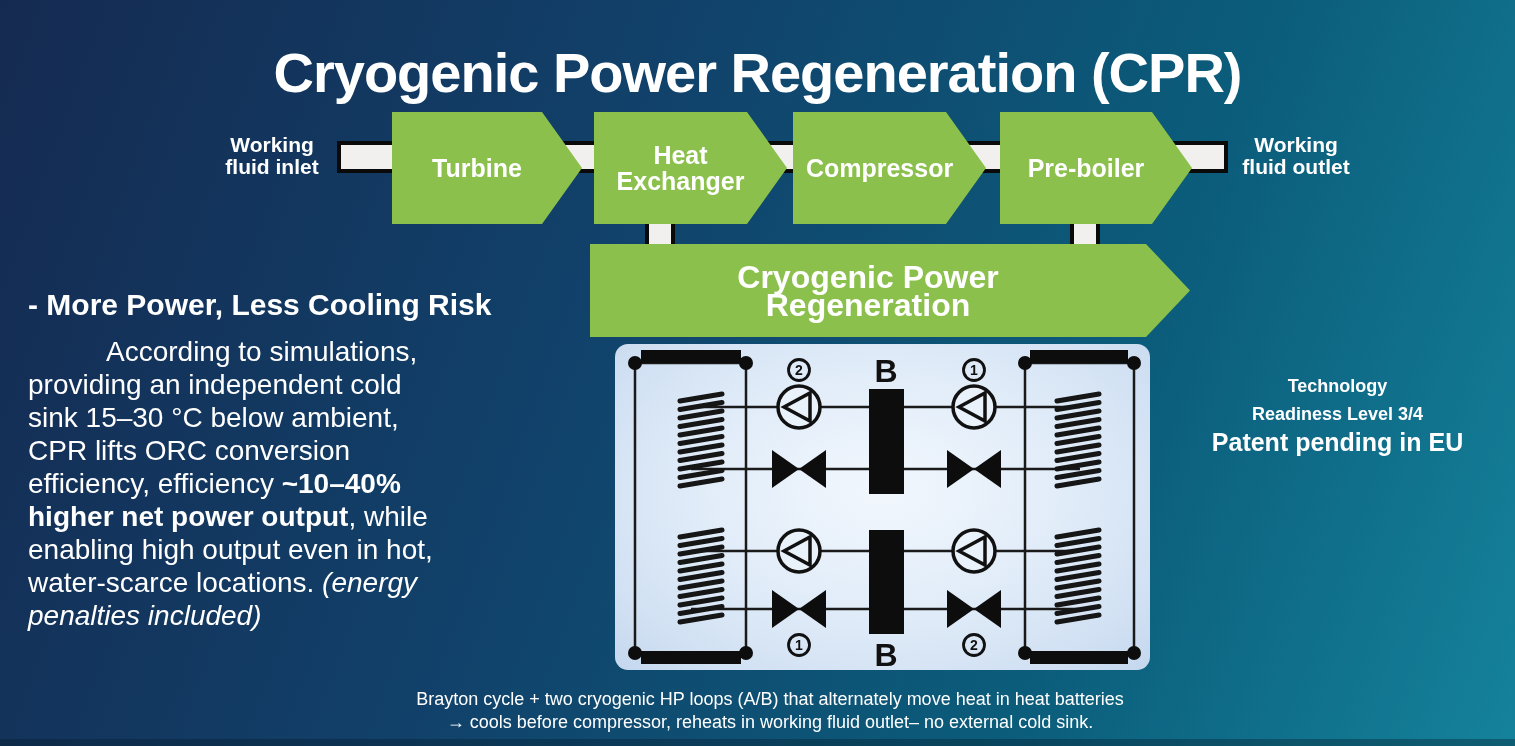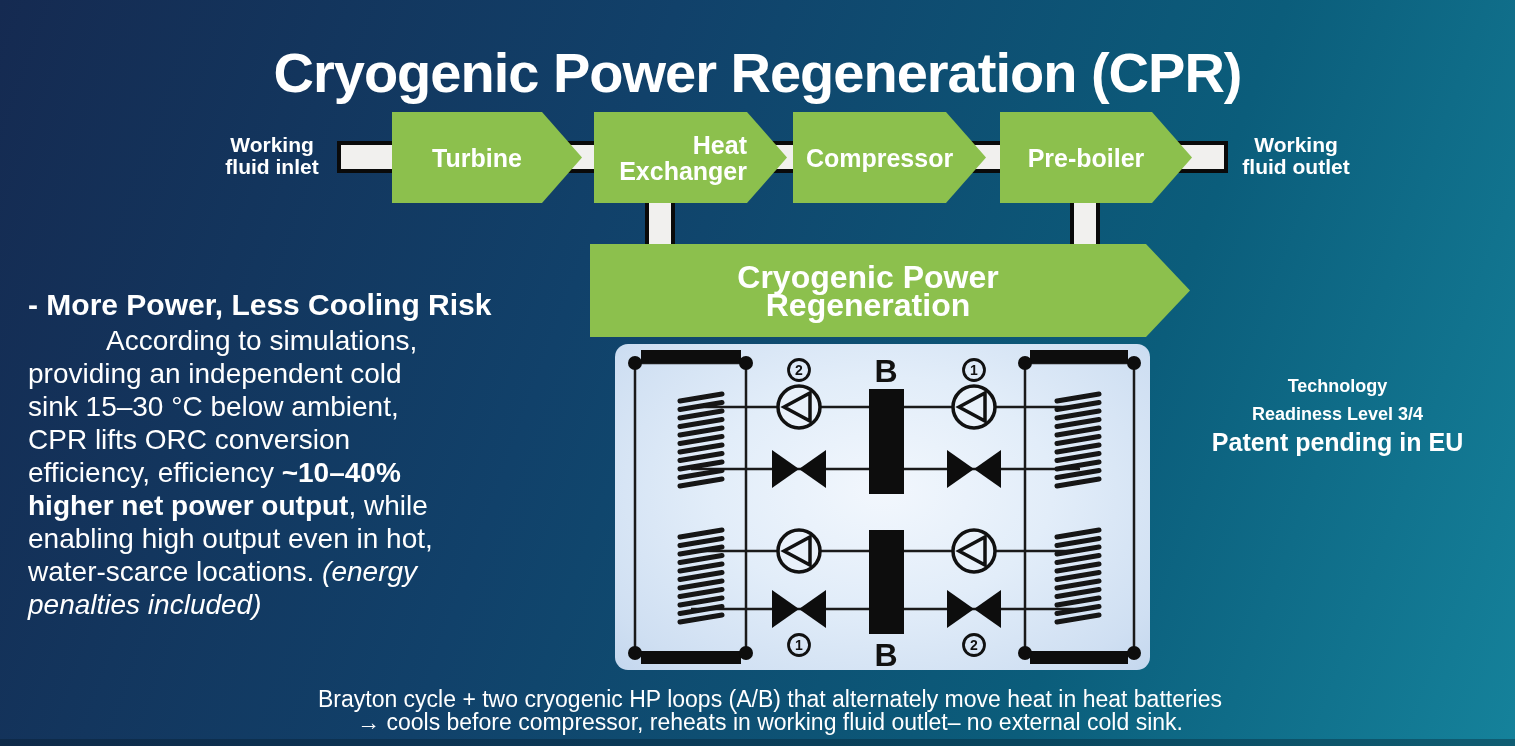--- a/index.html
+++ b/index.html
@@ -23,25 +23,25 @@
   }
   .pipe-v{
     position:absolute;top:192px;width:30px;height:60px;
     background:#f1f0ee;border-left:4px solid #0a0a0a;border-right:4px solid #0a0a0a;
     box-sizing:border-box;z-index:1;
   }
   .stub1{left:645px;}
   .stub2{left:1070px;}
   
   .stage{
-    position:absolute;top:112px;height:91px;background:#8cc04d;z-index:2;
+    position:absolute;top:112px;height:112px;background:#8cc04d;z-index:2;
     clip-path:polygon(0 0,calc(100% - 40px) 0,100% 50%,calc(100% - 40px) 100%,0 100%);
     display:flex;align-items:center;justify-content:center;
     padding-right:40px;box-sizing:border-box;
-    font-weight:bold;font-size:25px;line-height:26px;text-align:right;padding-left:20px;
+    font-weight:bold;font-size:25px;line-height:26px;text-align:center;padding-left:20px;
   }
   .stage-turbine{left:392px;width:190px;}
   .stage-hx{left:594px;width:193px;}
   .stage-comp{left:793px;width:193px;}
   .stage-pre{left:1000px;width:192px;}
   .cpr-arrow{
     position:absolute;left:590px;top:244px;width:600px;height:93px;background:#8cc04d;z-index:2;
     clip-path:polygon(0 0,calc(100% - 44px) 0,100% 50%,calc(100% - 44px) 100%,0 100%);
     display:flex;align-items:center;justify-content:center;
     padding-right:44px;box-sizing:border-box;
@@ -57,31 +57,31 @@
   
   .schematic{
     position:absolute;left:615px;top:344px;width:535px;height:326px;
     border-radius:13px;
     background:radial-gradient(ellipse at 50% 45%,#f2f7fd 0%,#e2edf9 45%,#cfdff2 85%,#c4d7ee 100%);
     z-index:3;
   }
   .schematic svg{display:block;}
   
   .left-text{position:absolute;left:28px;top:288px;width:540px;z-index:4;}
-  .left-heading{font-weight:bold;font-size:30px;line-height:34px;margin-bottom:2px;}
+  .left-heading{font-weight:bold;font-size:30px;line-height:34px;margin-bottom:13px;}
   .tl{font-size:28px;line-height:33px;white-space:pre-wrap;}
   .tl .b{font-weight:bold;}
   .tl .i{font-style:italic;}
   .tl.ind{padding-left:78px;}
   
   .right-text{position:absolute;left:1185px;top:372px;width:305px;text-align:center;z-index:4;}
   .right-text .trl{font-weight:bold;font-size:18px;line-height:28px;}
   .right-text .patent{font-weight:bold;font-size:25px;line-height:28px;}
   
-  .caption{position:absolute;left:280px;top:688px;width:980px;text-align:center;font-size:23px;line-height:23px;z-index:4;}
+  .caption{position:absolute;left:280px;top:688px;width:980px;text-align:center;font-size:18px;line-height:23px;z-index:4;}
 </style>
 </head>
 <body>
 
 <div class="slide">
 
   <h1 class="title">Cryogenic Power Regeneration (CPR)</h1>
 
   <div>
     <div class="io-label io-inlet">Working fluid inlet</div>

